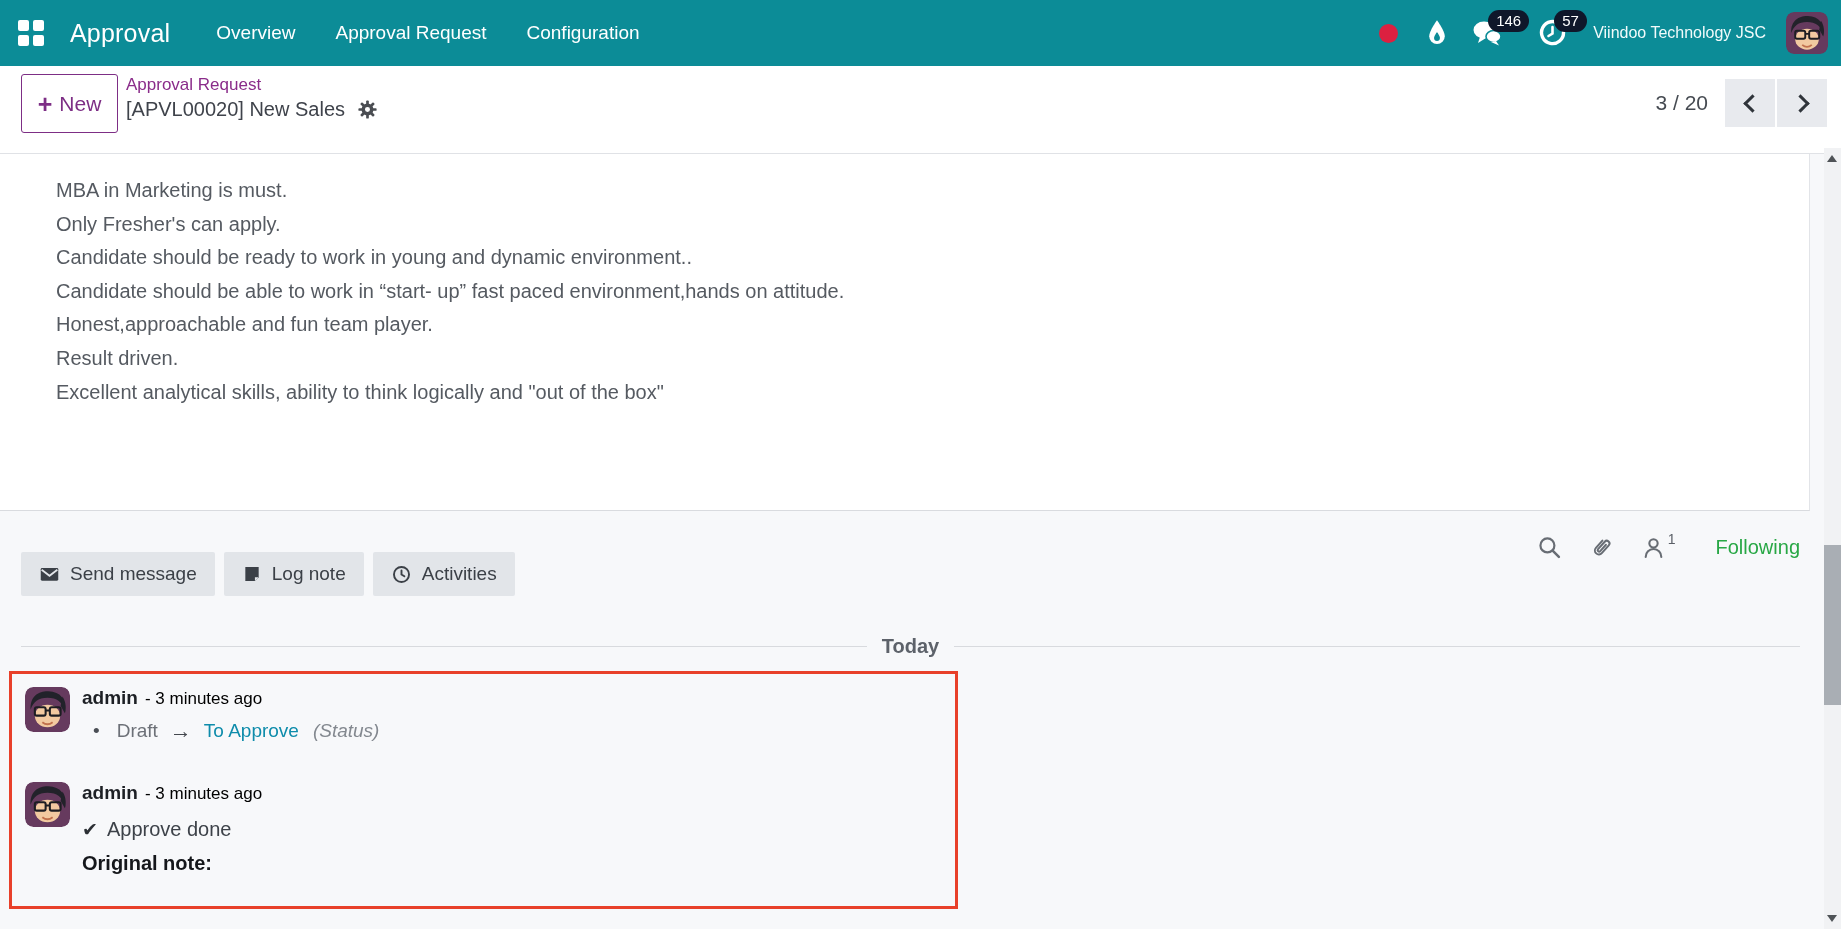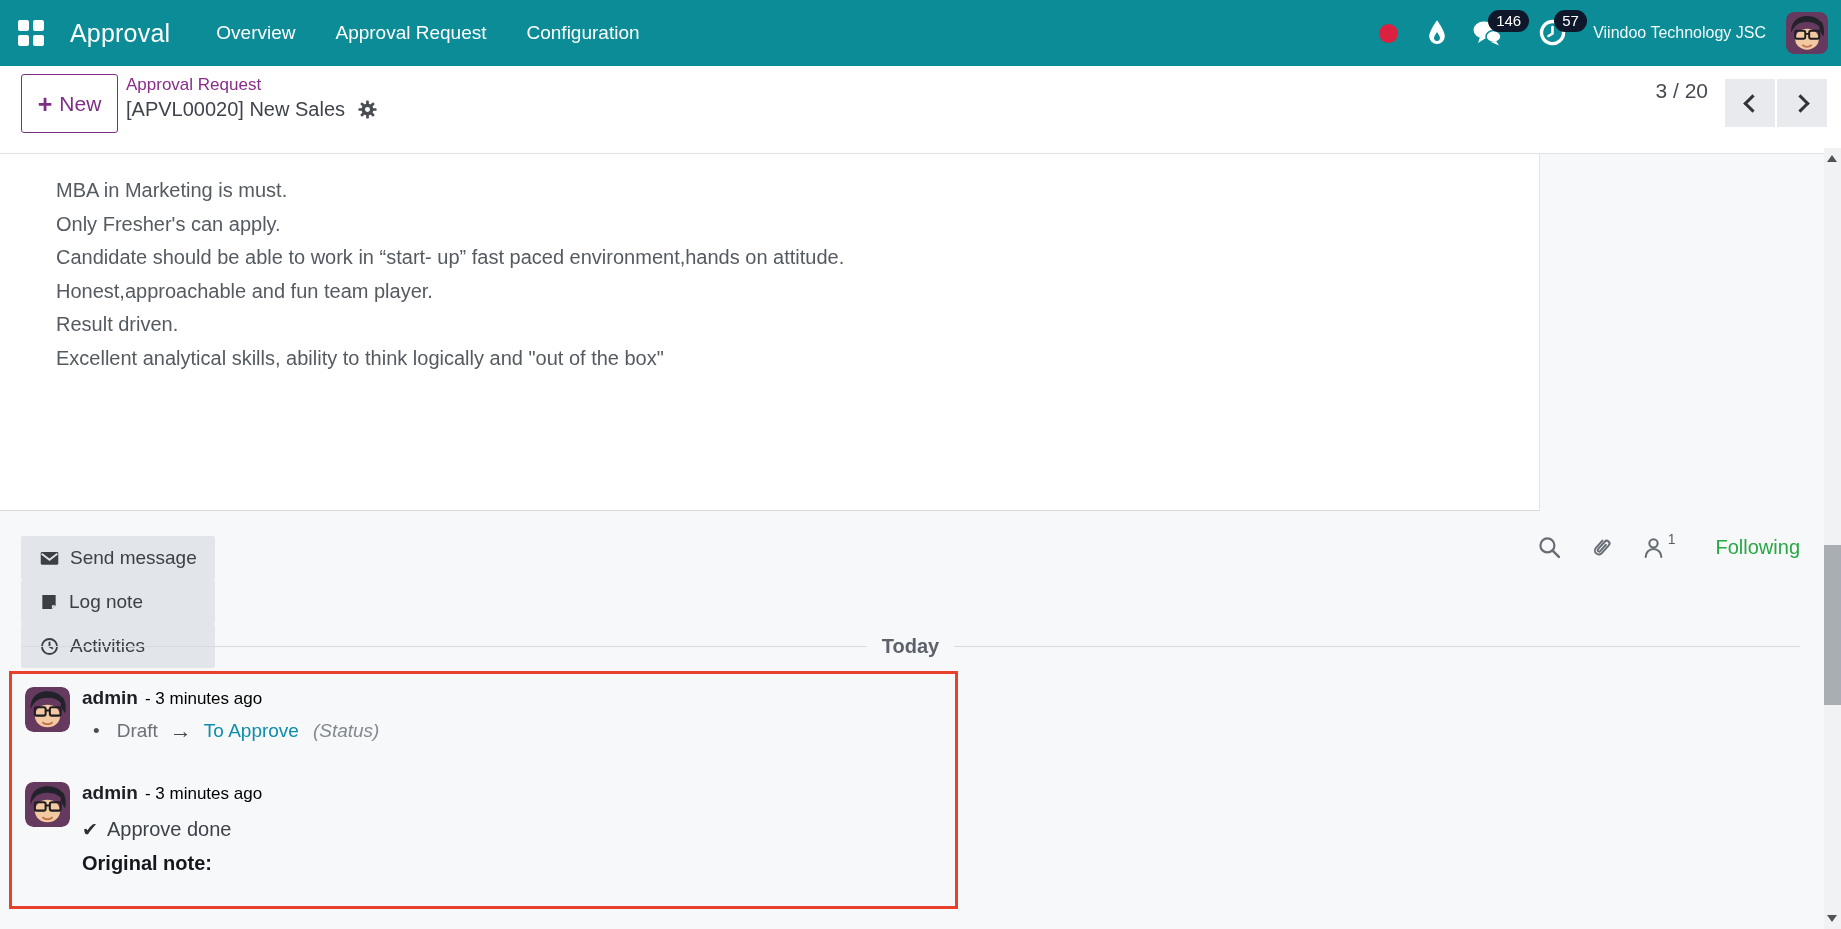--- a/index.html
+++ b/index.html
@@ -47,39 +47,39 @@
     background:#fff; border:1px solid #7d2e85; border-radius:3px; color:#7d2e85;
     font-size:21px; display:flex; align-items:center; justify-content:center; gap:7px;
     font-family:inherit; cursor:pointer;
   }
   .btn-new .plus { font-size:25px; font-weight:700; line-height:20px; }
   .breadcrumbs { position:absolute; left:126px; top:9px; }
   .bc-parent { font-size:17px; color:#8a2c8a; cursor:pointer; display:inline-block; }
   .bc-current-row { display:flex; align-items:center; margin-top:3px; }
   .bc-current { font-size:20px; color:#3f434b; }
   .gear { margin-left:11px; cursor:pointer; display:flex; }
-  .pager { position:absolute; right:14px; top:13px; height:48px; display:flex; align-items:flex-start; }
+  .pager { position:absolute; right:14px; top:13px; height:48px; display:flex; align-items:center; }
   .pager-value { font-size:21px; color:#464b52; margin-right:17px; cursor:pointer; }
   .pager-btn { width:50px; height:48px; background:#e8eaee; border:none; cursor:pointer;
     display:flex; align-items:center; justify-content:center; }
   .pager-btn + .pager-btn { margin-left:2px; }
   .chev { display:inline-block; width:13px; height:13px; border-left:3px solid #2f343a; border-bottom:3px solid #2f343a; }
   .chev.left  { transform:rotate(45deg);  margin-left:4px; }
   .chev.right { transform:rotate(-135deg); margin-right:4px; }
 
   
   .sheet {
-    position:absolute; top:154px; left:0; width:1540px; height:357px;
+    position:absolute; top:154px; left:0; width:1810px; height:357px;
     background:#fff; border-bottom:1px solid #d9dbdf; border-right:1px solid #e2e4e8;
     padding:20px 40px 0 56px;
   }
   .sheet p { font-size:20px; line-height:33.6px; color:#555a61; }
 
   
-  .chatter-buttons { position:absolute; left:21px; top:536px; display:flex;flex-direction:column; }
+  .chatter-buttons { position:absolute; left:21px; top:552px; display:flex; }
   .chatter-btn {
     height:44px; padding:0 18px; background:#e2e5e9; border:none; border-radius:2px;
     font-size:19px; color:#3b4047; font-family:inherit; display:inline-flex; align-items:center;
     gap:10px; margin-right:9px; cursor:pointer;
   }
   .chatter-tools { position:absolute; right:41px; top:525px; height:44px; display:flex; align-items:center; }
   .tool-icon { display:flex; align-items:center; color:#686d74; cursor:pointer; }
   .tool-icon + .tool-icon { margin-left:27px; }
   .follower-sup { font-size:14px; color:#5a5f66; position:relative; top:-8px; margin-left:2px; }
   .following { margin-left:40px; font-size:20px; color:#28a745; cursor:pointer; }
@@ -218,20 +218,21 @@
         </button>
       <button class="pager-btn">
           <span class="chev right"></span>
         </button>
     </div>
   </section>
 
   <section class="sheet">
     <p>MBA in Marketing is must.</p>
     <p>Only Fresher's can apply.</p>
+    <p>Candidate should be ready to work in young and dynamic environment..</p>
     <p>Candidate should be able to work in “start- up” fast paced environment,hands on attitude.</p>
     <p>Honest,approachable and fun team player.</p>
     <p>Result driven.</p>
     <p>Excellent analytical skills, ability to think logically and "out of the box"</p>
   </section>
 
   <div class="chatter-buttons">
     <button class="chatter-btn">
       <svg width="21" height="21" viewBox="0 0 24 24">
         <rect x="2" y="4.5" width="20" height="14.5" rx="1.5" fill="#3b4047"></rect>

